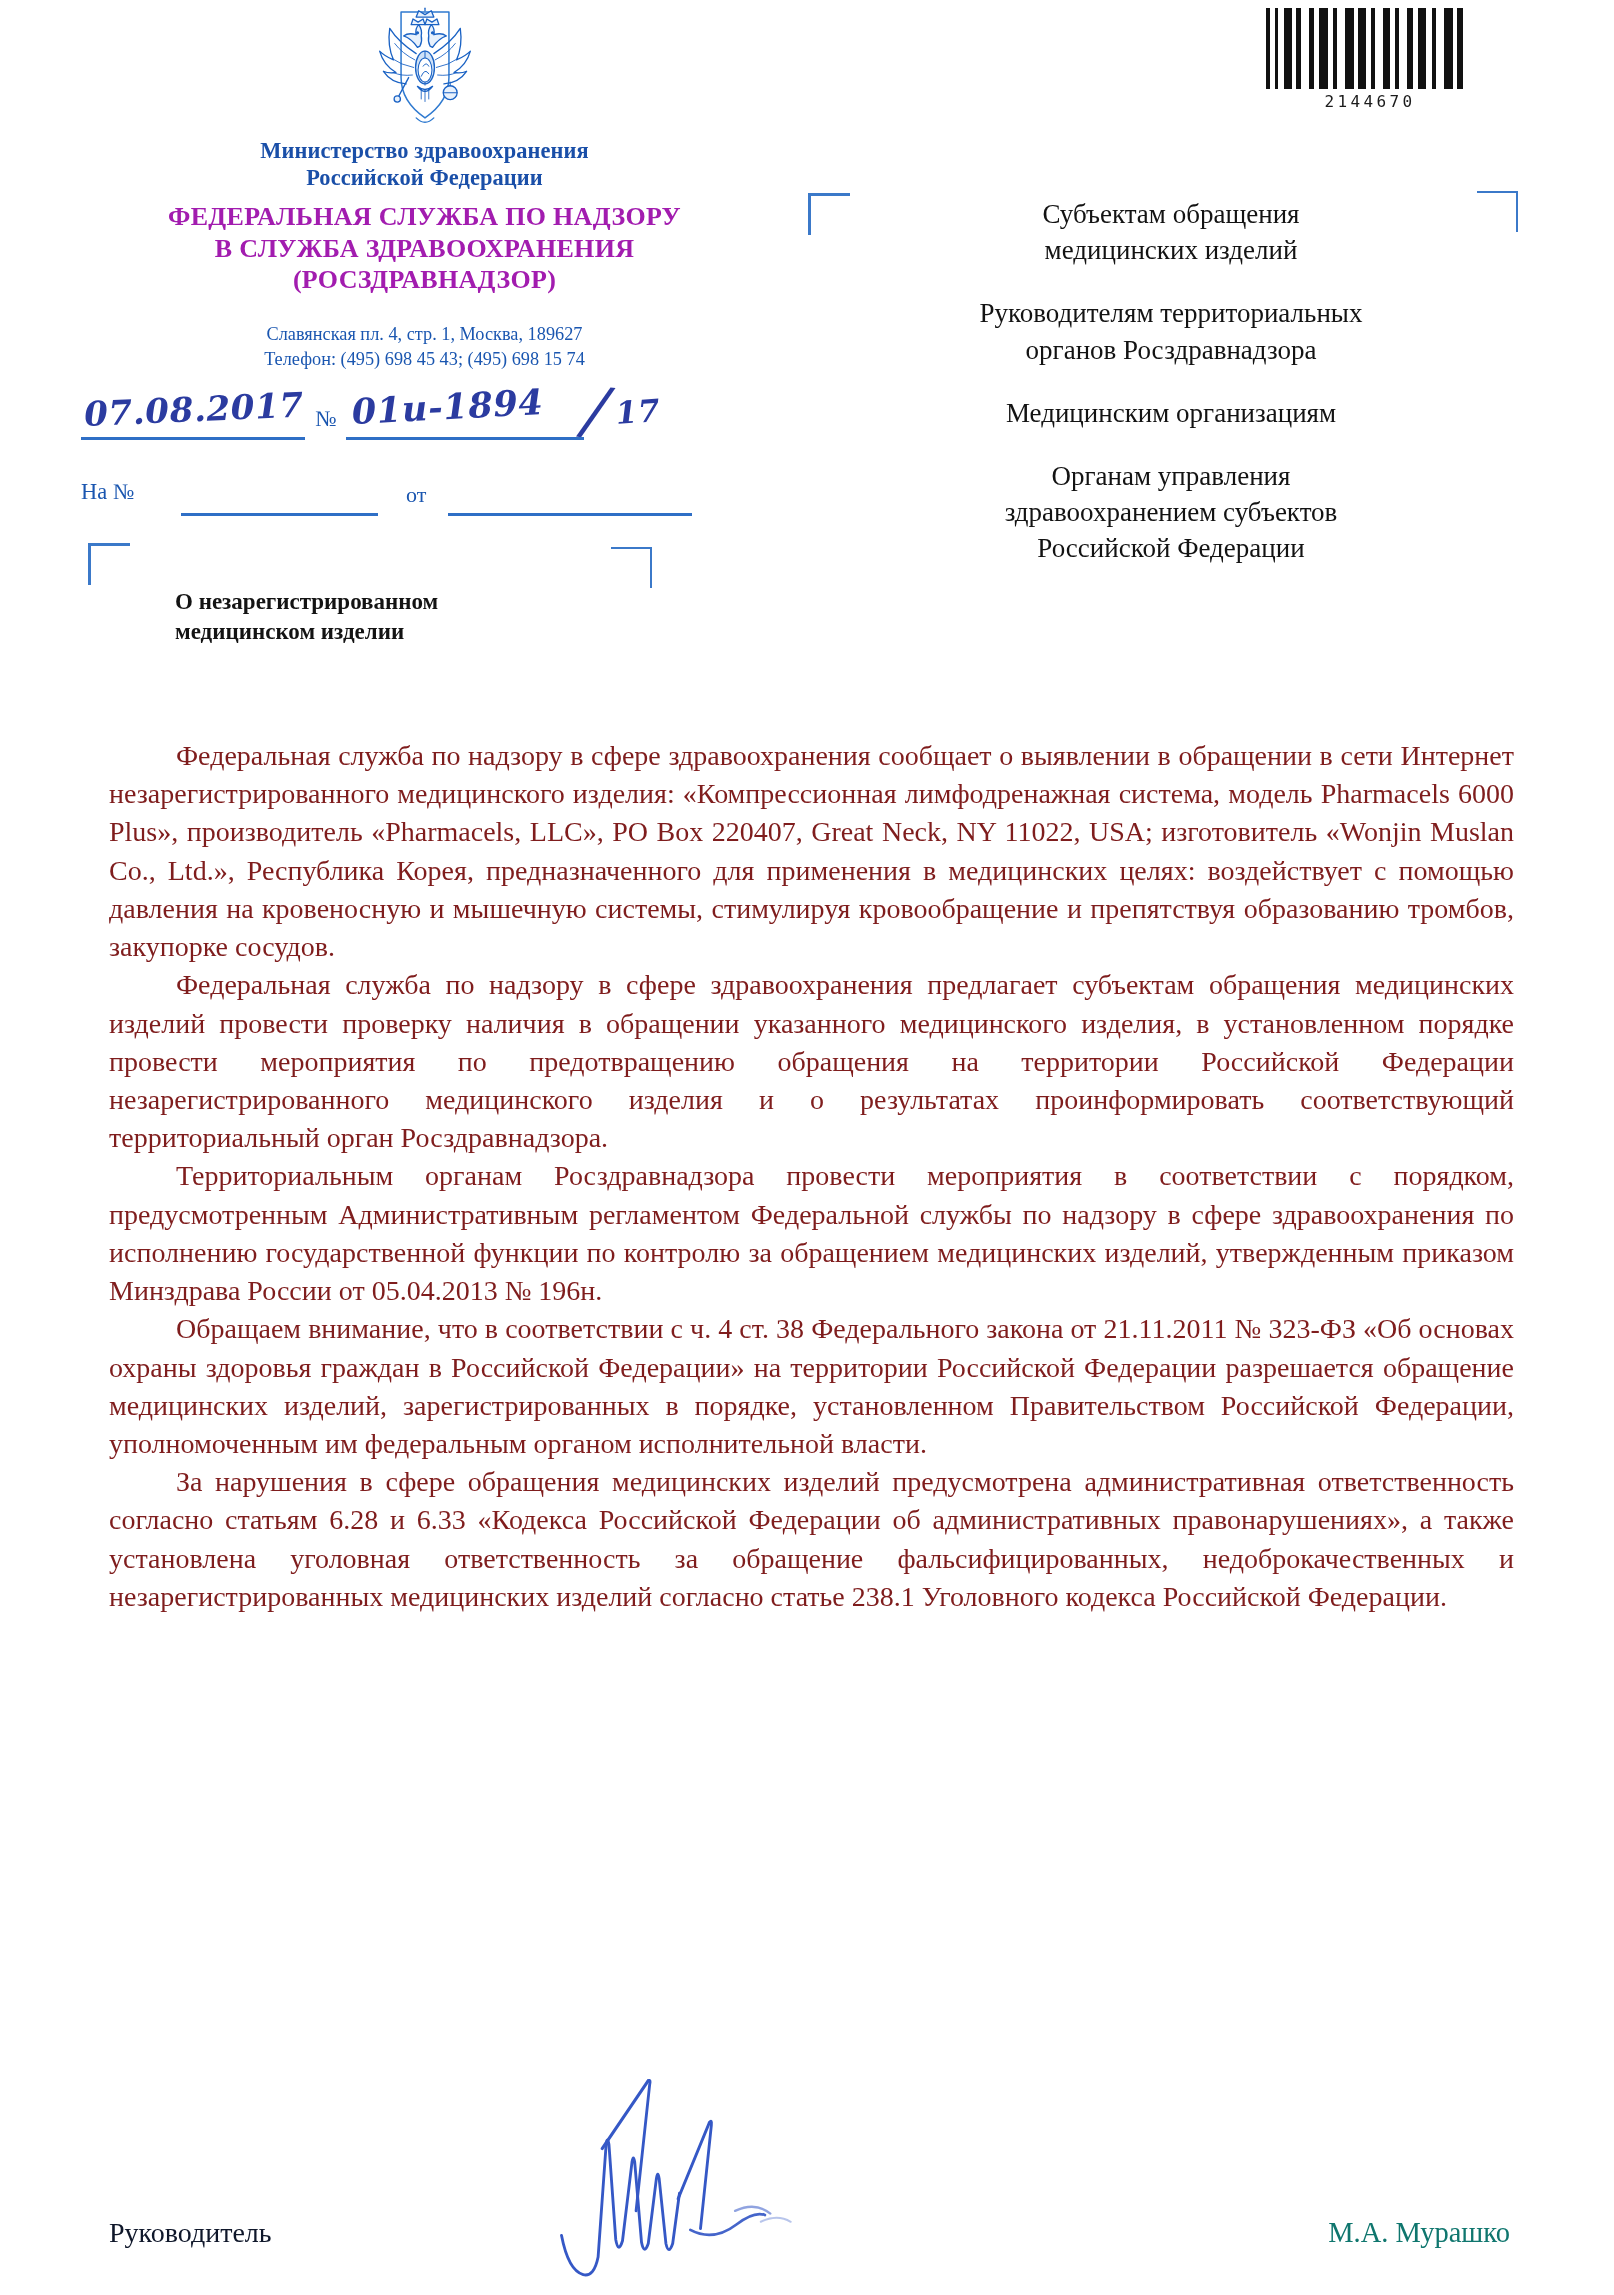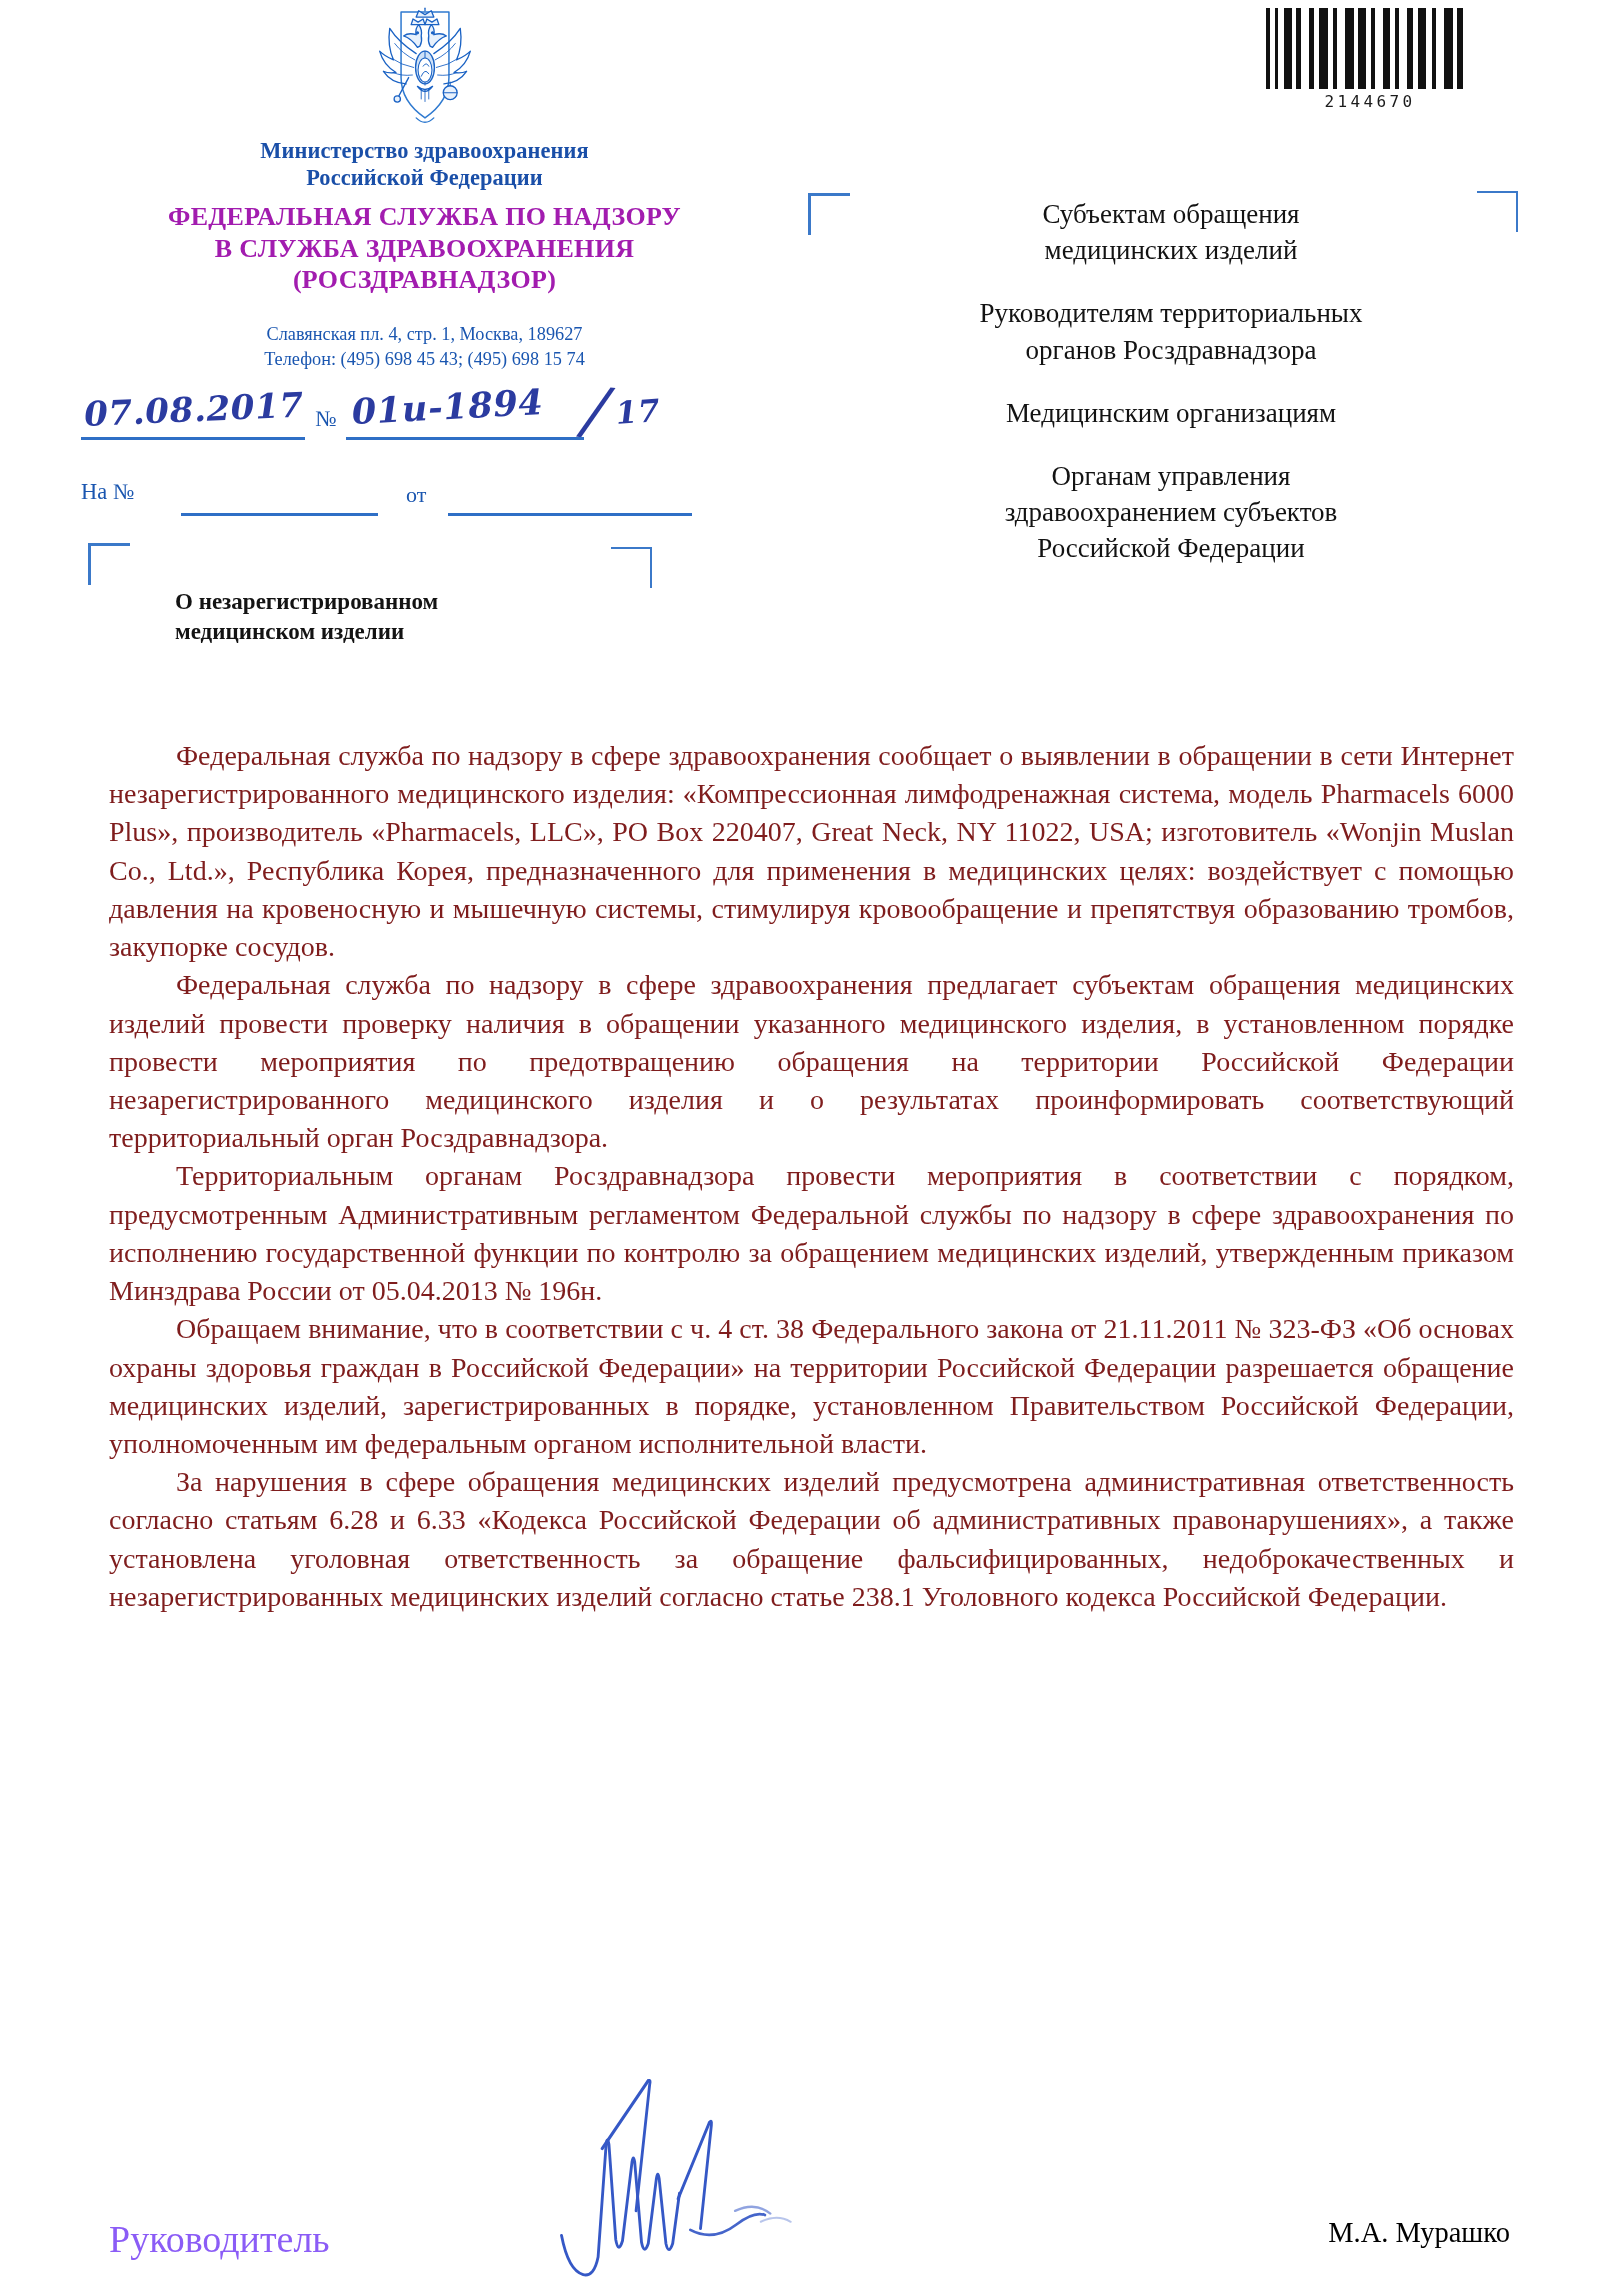--- a/index.html
+++ b/index.html
@@ -277,30 +277,30 @@
     left: 109px;
     top: 2217px;
     width: 1405px;
     height: 61px;
   }
 
   .sig-title {
     position: absolute;
     left: 0;
     top: 0;
-    font-size: 38px;
-    color: #8b5cf6;
+    font-size: 28px;
+    color: #0f172a;
   }
 
   .sig-name {
     position: absolute;
     right: 4.1px;
     top: 0;
     font-size: 28.5px;
-    color: #000000;
+    color: #0f766e;
   }
 
   .signature-svg {
     position: absolute;
     left: 557px;
     top: 2078px;
     width: 367px;
     height: 217px;
     pointer-events: none;
   }

